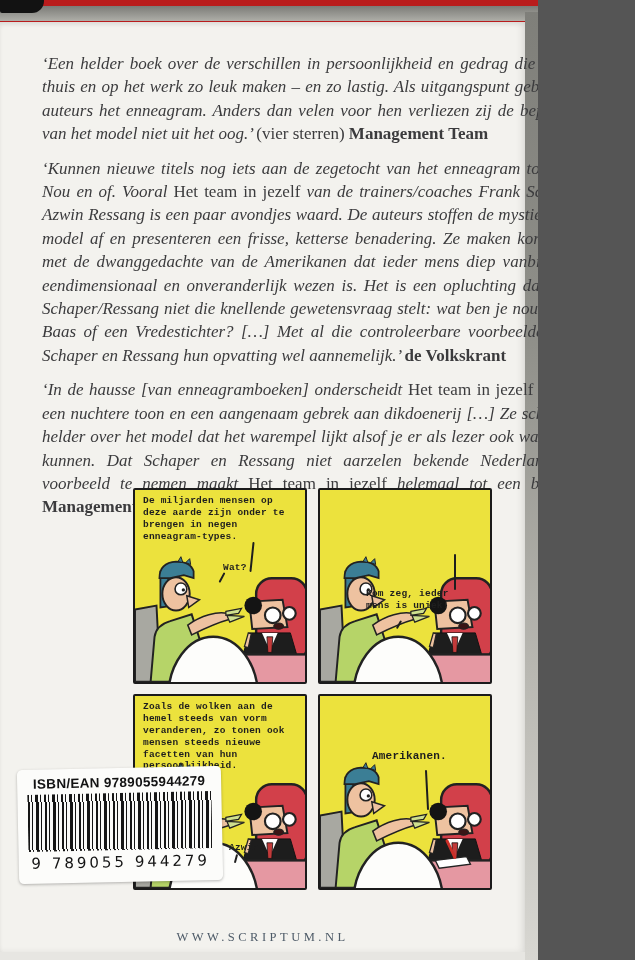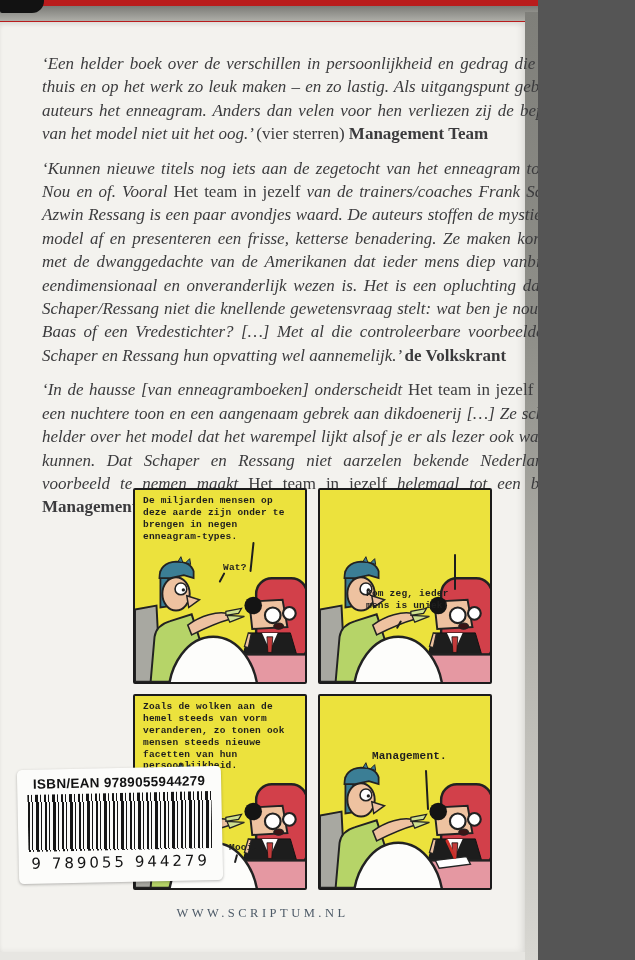--- a/index.html
+++ b/index.html
@@ -52,21 +52,21 @@
            z-index:5;text-align:center;}
   .bc-label{font-family:"Liberation Sans",sans-serif;font-weight:700;font-size:13.5px;
             color:#121212;margin-top:7px;letter-spacing:.3px;}
   .bc-bars{height:57px;margin:3px 10px 0;
            background:repeating-linear-gradient(90deg,#161616 0 2px,#fbfbf9 2px 4px,
              #161616 4px 5px,#fbfbf9 5px 8px,#161616 8px 11px,#fbfbf9 11px 13px,
              #161616 13px 14px,#fbfbf9 14px 17px);}
   .bc-digits{font-family:"DejaVu Sans",sans-serif;font-size:15px;color:#141414;
              letter-spacing:3px;margin-top:3px;}
   
-  .site{position:absolute;left:0;right:0;top:884px;text-align:center;
+  .site{position:absolute;left:0;right:0;top:908px;text-align:center;
         font:12.5px "Liberation Serif",serif;letter-spacing:3.5px;color:#4e5b68;}
 </style>
 </head>
 <body>
 
 <svg width="0" height="0" style="position:absolute" aria-hidden="true">
   <defs>
     <g id="scene">
       <g>
         <path d="M0,122 L22,118 L26,196 L0,196 Z" fill="#a8a8a1" stroke="#222" stroke-width="2"></path>
@@ -144,29 +144,29 @@
         <div class="pline l2b"></div>
         <div class="speech sb2">Kom zeg, ieder mens is uniek!</div>
       </div>
       <div class="panel">
         <svg class="scene" viewBox="0 0 174 196">
             <use href="#scene"></use>
           </svg>
         <div class="pline l3a"></div>
         <div class="pline l3b"></div>
         <div class="speech sa3">Zoals de wolken aan de hemel steeds van vorm veranderen, zo tonen ook mensen steeds nieuwe facetten van hun persoonlijkheid.</div>
-        <div class="speech sb3">Mooi.</div>
+        <div class="speech sb3">Azwin.</div>
       </div>
       <div class="panel">
         <svg class="scene" viewBox="0 0 174 196">
             <use href="#scene"></use>
             <use href="#penpaper"></use>
           </svg>
         <div class="pline l4a"></div>
-        <div class="speech sb4">Management.</div>
+        <div class="speech sb4">Amerikanen.</div>
       </div>
     </div>
 
     <div class="barcode">
       <div class="bc-label">ISBN/EAN 9789055944279</div>
       <div class="bc-bars"></div>
       <div class="bc-digits">9 789055 944279</div>
     </div>
 
     <div class="site">WWW.SCRIPTUM.NL</div>

